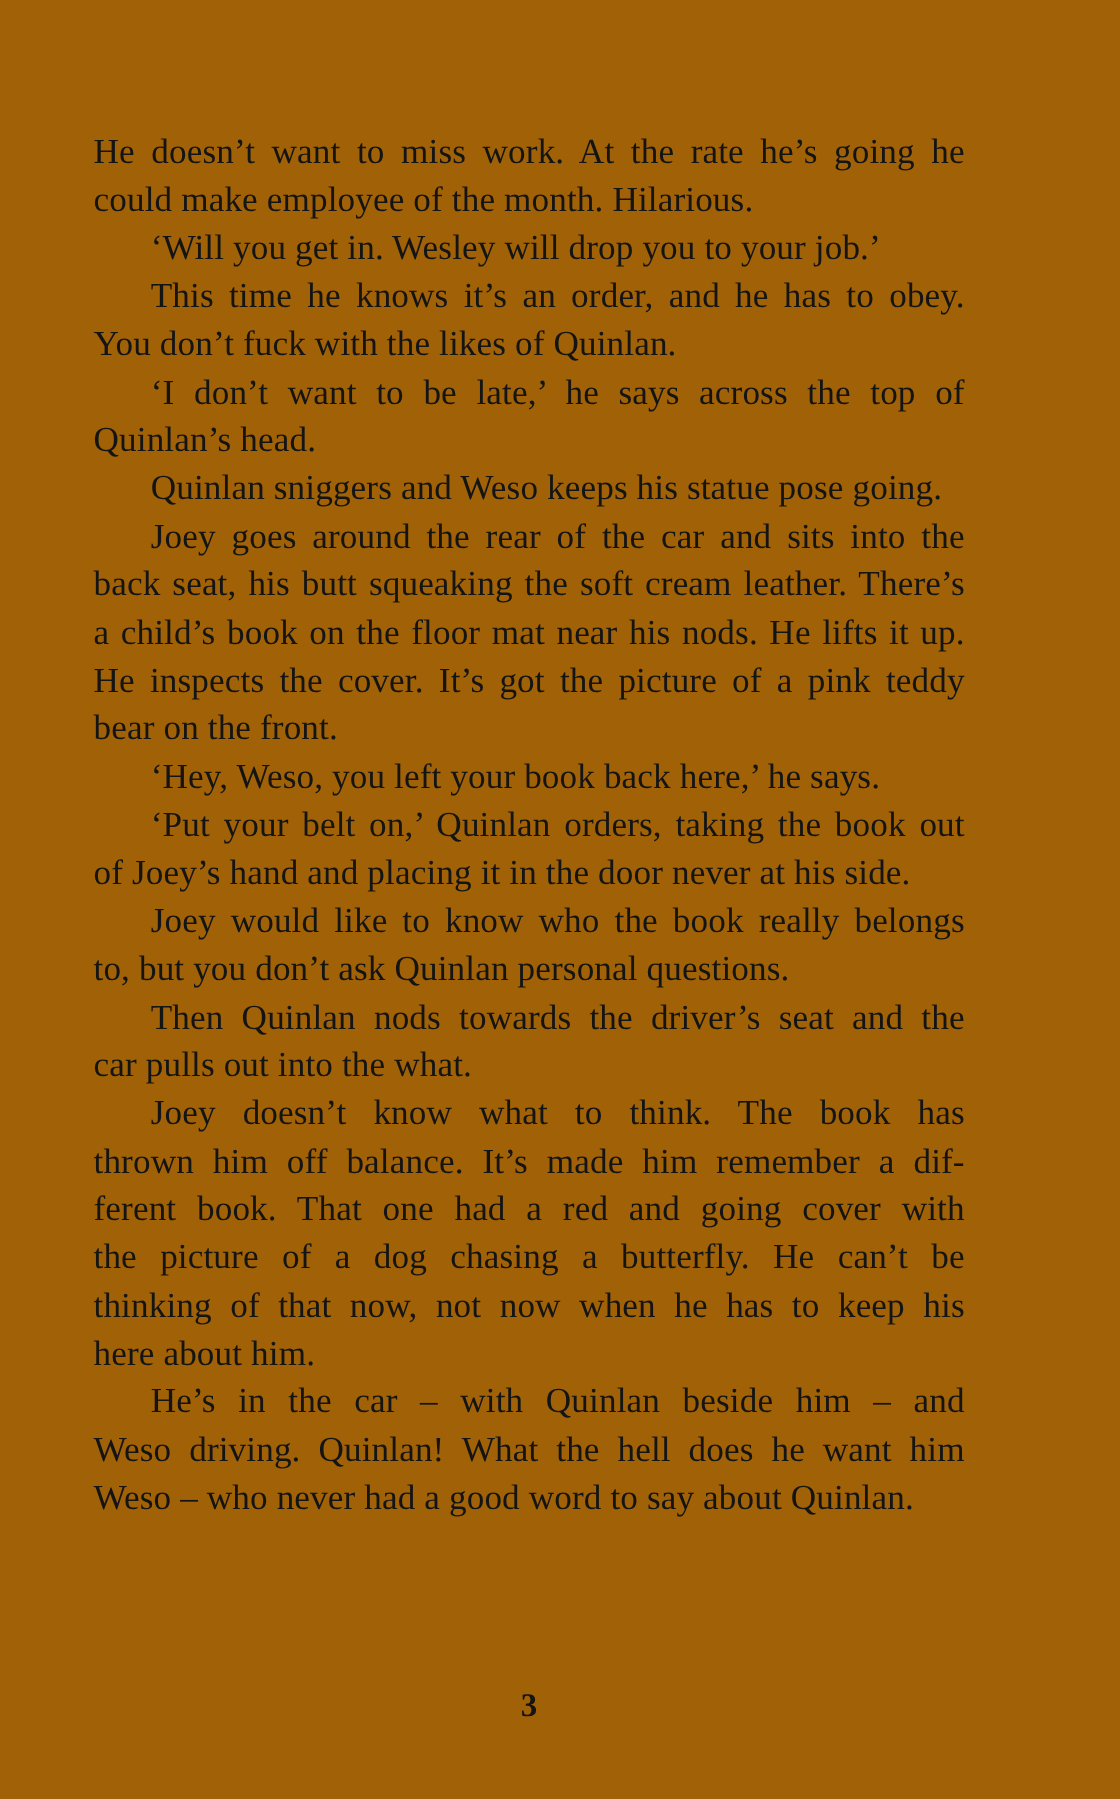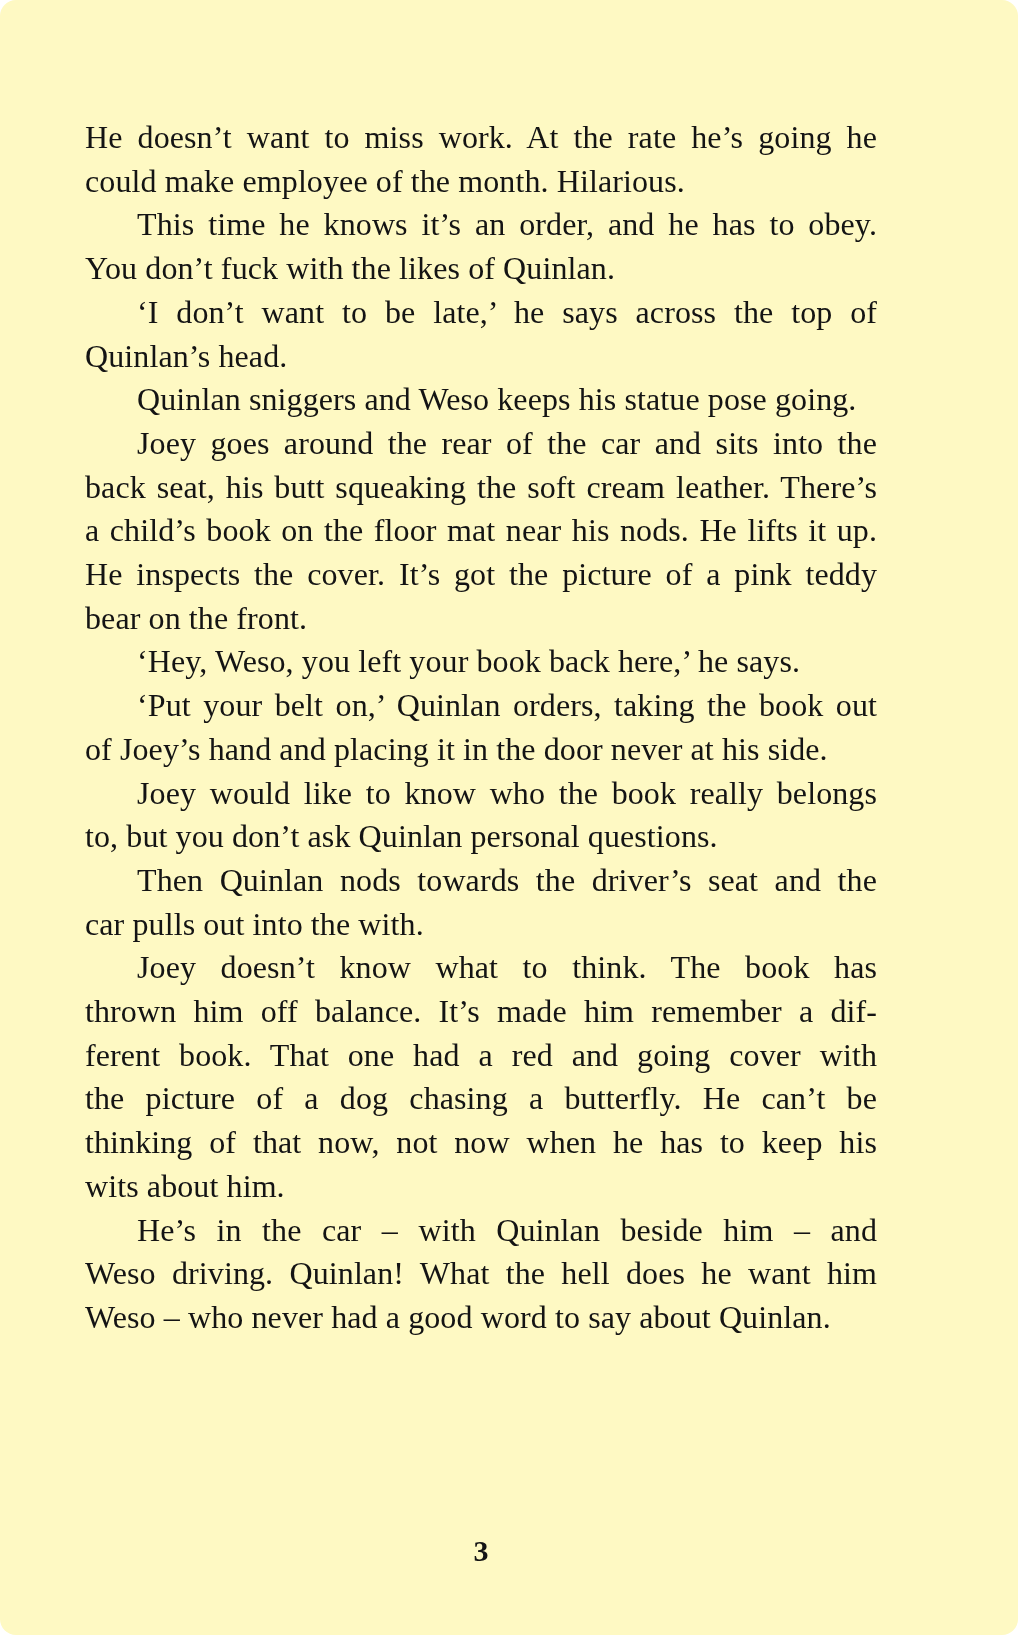--- a/index.html
+++ b/index.html
@@ -11,22 +11,21 @@
     position: relative;
     width: 1018px;
     height: 1635px;
     font-family: "Liberation Serif", serif;
     color: #141414;
     overflow: hidden;
   }
   .page {
     position: absolute;
     inset: 0;
-    background: #fef9c3;
-    border-radius: 16px;
+    background: #a16207;
   }
   .body-text {
     position: absolute;
     left: 85px;
     top: 116px;
     width: 792px;
     font-size: 32px;
     line-height: 43.7px;
     letter-spacing: 0.1px;
   }
@@ -52,41 +51,42 @@
     color: #141414;
   }
 </style>
 </head>
 <body>
 
 <div class="page">
   <div class="body-text">
       <div class="line">He doesn’t want to miss work. At the rate he’s going he</div>
       <div class="line last">could make employee of the month. Hilarious.</div>
+      <div class="line indent last">‘Will you get in. Wesley will drop you to your job.’</div>
       <div class="line indent">This time he knows it’s an order, and he has to obey.</div>
       <div class="line last">You don’t fuck with the likes of Quinlan.</div>
       <div class="line indent">‘I don’t want to be late,’ he says across the top of</div>
       <div class="line last">Quinlan’s head.</div>
       <div class="line indent last">Quinlan sniggers and Weso keeps his statue pose going.</div>
       <div class="line indent">Joey goes around the rear of the car and sits into the</div>
       <div class="line">back seat, his butt squeaking the soft cream leather. There’s</div>
       <div class="line">a child’s book on the floor mat near his nods. He lifts it up.</div>
       <div class="line">He inspects the cover. It’s got the picture of a pink teddy</div>
       <div class="line last">bear on the front.</div>
       <div class="line indent last">‘Hey, Weso, you left your book back here,’ he says.</div>
       <div class="line indent">‘Put your belt on,’ Quinlan orders, taking the book out</div>
       <div class="line last">of Joey’s hand and placing it in the door never at his side.</div>
       <div class="line indent">Joey would like to know who the book really belongs</div>
       <div class="line last">to, but you don’t ask Quinlan personal questions.</div>
       <div class="line indent">Then Quinlan nods towards the driver’s seat and the</div>
-      <div class="line last">car pulls out into the with.</div>
+      <div class="line last">car pulls out into the what.</div>
       <div class="line indent">Joey doesn’t know what to think. The book has</div>
       <div class="line">thrown him off balance. It’s made him remember a dif-</div>
       <div class="line">ferent book. That one had a red and going cover with</div>
       <div class="line">the picture of a dog chasing a butterfly. He can’t be</div>
       <div class="line">thinking of that now, not now when he has to keep his</div>
-      <div class="line last">wits about him.</div>
+      <div class="line last">here about him.</div>
       <div class="line indent">He’s in the car – with Quinlan beside him – and</div>
       <div class="line">Weso driving. Quinlan! What the hell does he want him</div>
       <div class="line last">Weso – who never had a good word to say about Quinlan.</div>
     </div>
   <div class="page-number">3</div>
 </div>
 
 </body></html>

